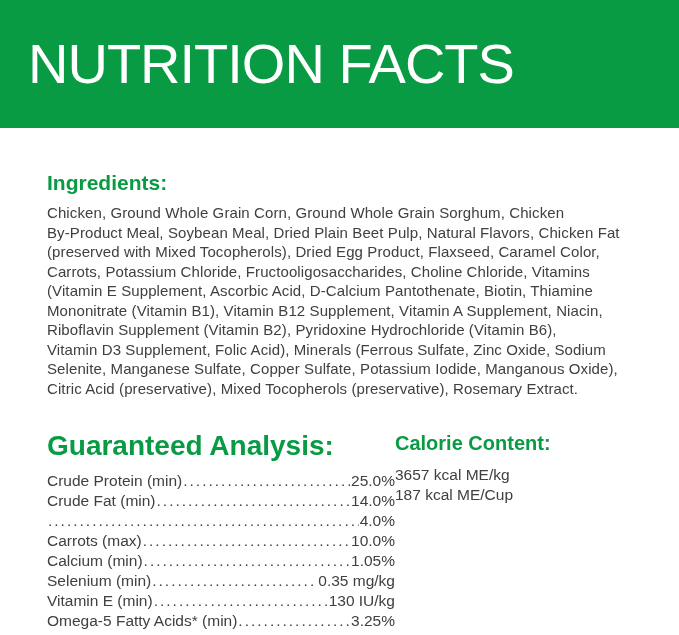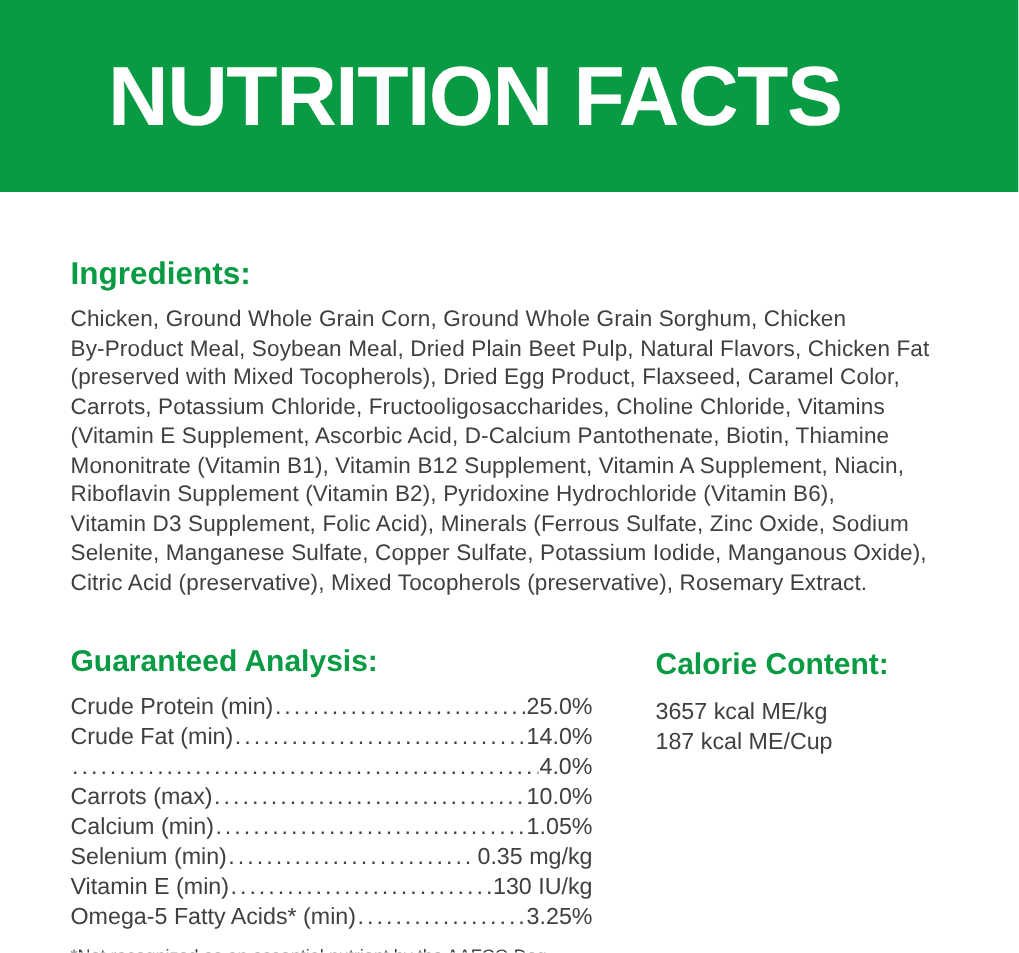--- a/index.html
+++ b/index.html
@@ -14,24 +14,24 @@
   .label { width: 679px; height: 635px; position: relative; }
 
   
   .band {
     height: 128px;
     background: #089b43;
     display: flex;
     align-items: center;
   }
   .band h1 {
-    margin: 0 0 0 72px;
+    margin: 0 0 0 28px;
     font-size: 56px;
     line-height: 1;
-    font-weight: bold;
+    font-weight: normal;
     color: #ffffff;
     letter-spacing: -1px;
     white-space: nowrap;
   }
 
   .content { padding: 0 20px 0 47px; }
 
   .sec-heading {
     color: #089b43;
     font-weight: bold;
@@ -46,21 +46,21 @@
     max-width: 600px;
     letter-spacing: 0.1px;
   }
 
   .columns {
     display: flex;
     align-items: flex-start;
     margin-top: 32px;
   }
   .ga { width: 348px; }
-  .ga-heading { font-size: 20px; }
+  .ga-heading { font-size: 28px; }
   .ga-rows { margin-top: 9px; }
   .ga-row {
     display: flex;
     align-items: baseline;
     font-size: 15.5px;
     line-height: 20px;
   }
   .ga-label { white-space: nowrap; }
   .ga-dots {
     flex: 1;
@@ -73,21 +73,21 @@
     letter-spacing: 2px;
   }
   .ga-value { white-space: nowrap; }
   .footnote {
     margin: 8px 0 0;
     font-size: 12px;
     line-height: 14px;
     max-width: 392px;
   }
 
-  .cal { margin-left: 42px; padding-top: 2px; }
+  .cal { padding-top: 2px; }
   .cal-heading { font-size: 20px; }
   .cal-lines { margin-top: 10px; }
   .cal-line { margin: 0; font-size: 15.5px; line-height: 20px; white-space: nowrap; }
 </style>
 </head>
 <body>
 
 <div class="label">
 
   <header class="band">

